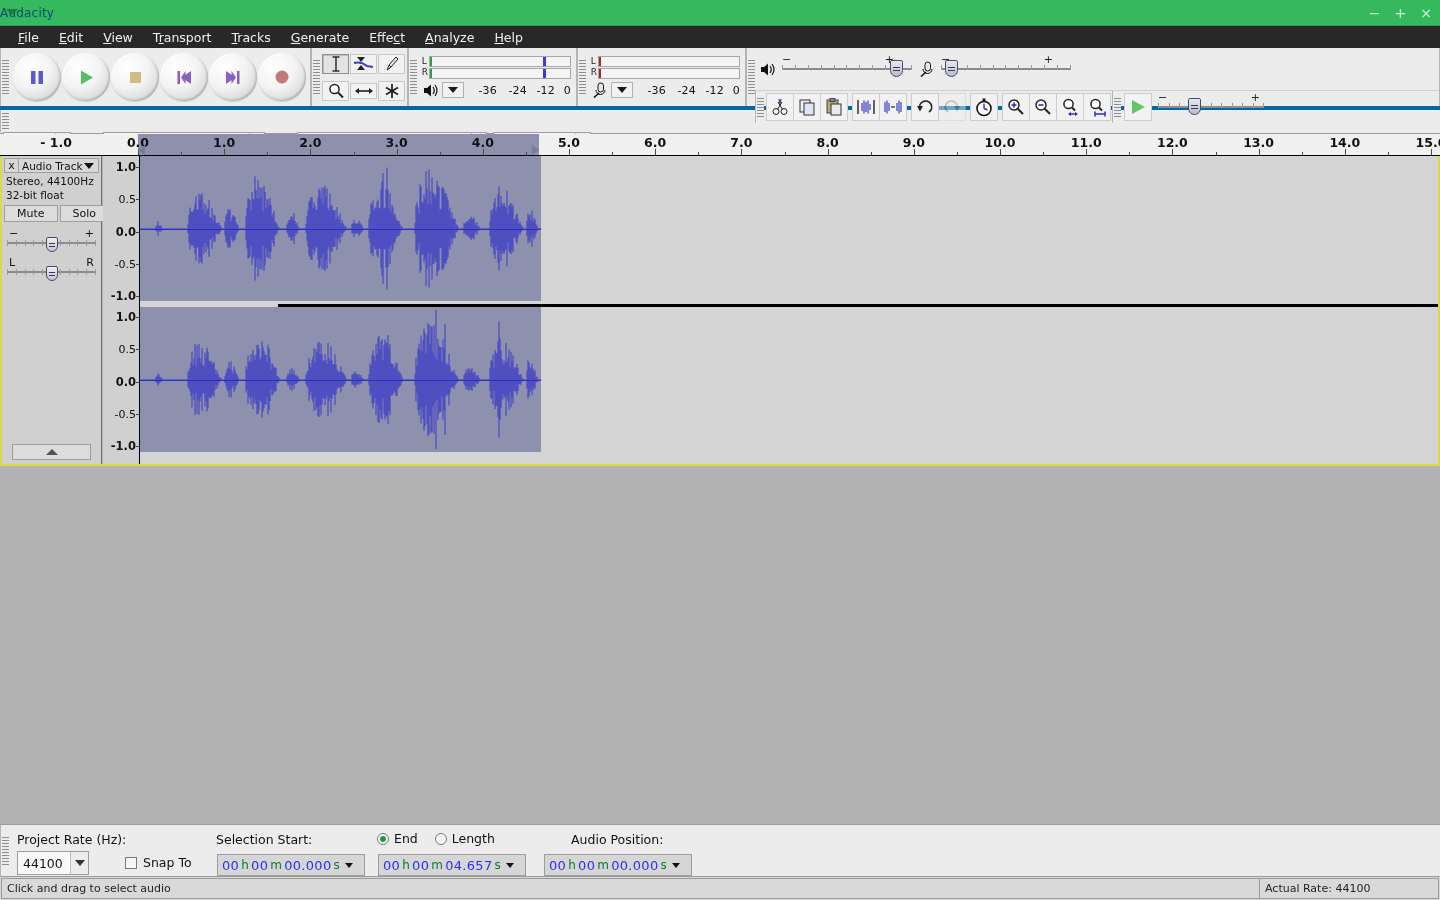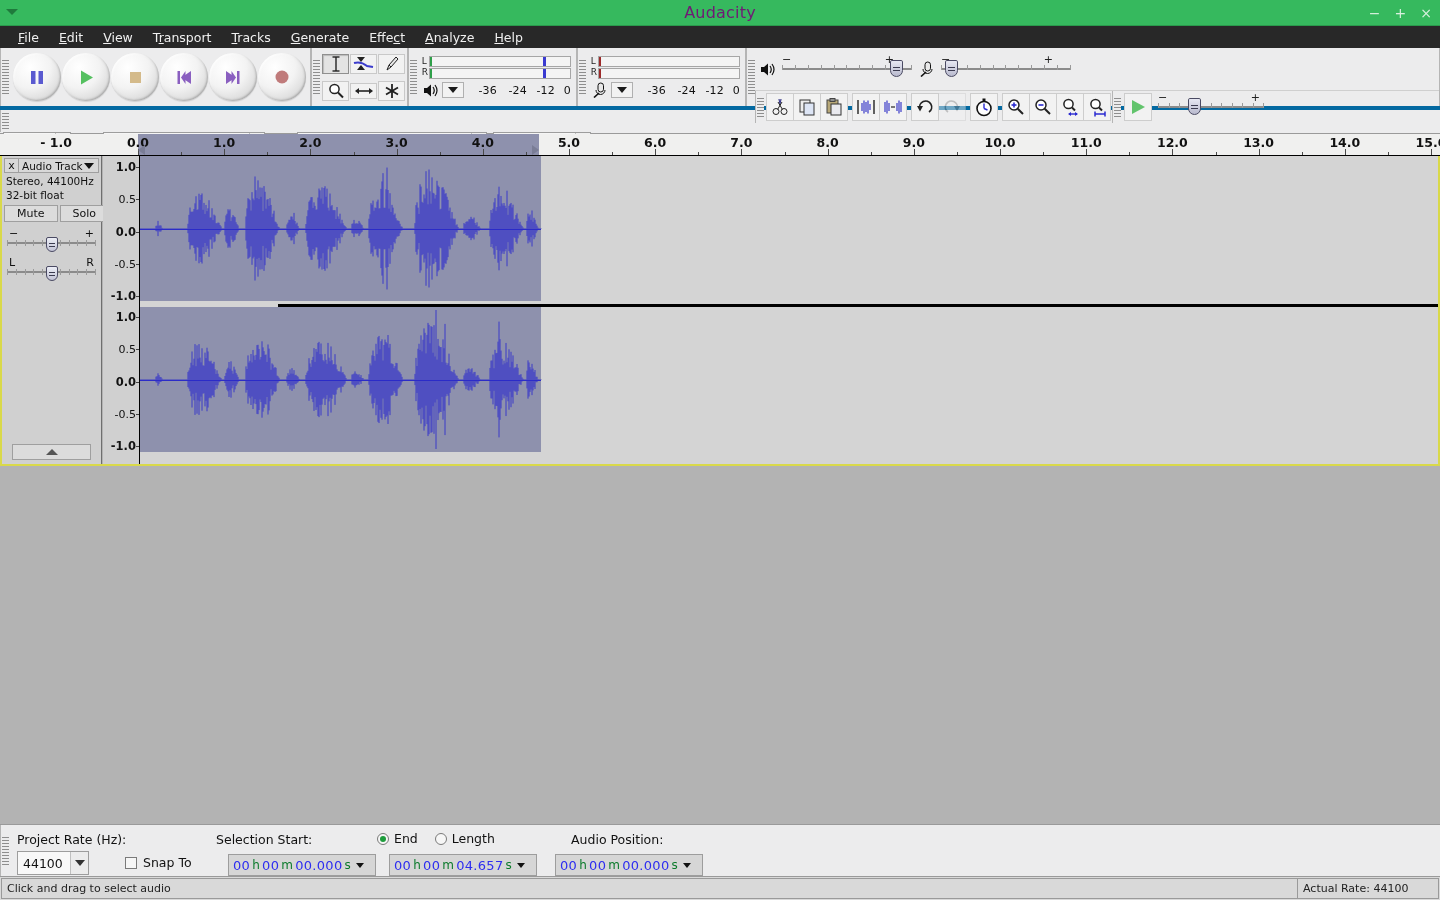--- a/index.html
+++ b/index.html
@@ -17,22 +17,22 @@
     display: flex; align-items: center; position: relative;
     border-bottom: 1px solid #2a9a4c;
   }
   #title-menu-arrow {
     position: absolute; left: 6px; top: 9px;
     width: 0; height: 0;
     border-left: 6px solid transparent; border-right: 6px solid transparent;
     border-top: 6px solid #1f7a3c;
   }
   #title-text {
-    flex: 1; text-align: center; color: #701a75;
-    font-size: 16px; letter-spacing: .2px;
+    flex: 1; color: #0c4a6e;
+    font-size: 12px; letter-spacing: .2px;
   }
   #win-buttons { position: absolute; right: 8px; top: 0; height: 26px;
     display: flex; align-items: center; gap: 14px; }
   .win-btn { color: #d8f0de; font-size: 14px; line-height: 14px; cursor: default;
     font-family: "DejaVu Sans", sans-serif; }
 
   
   #menubar {
     height: 22px; background: #282828;
     display: flex; align-items: center; padding-left: 8px; gap: 0px;
@@ -180,39 +180,39 @@
   .chan .clip { position:absolute; left:0; top:0; bottom:0; width: 402px; background:#8e91ad; }
   .chan .zero { position:absolute; left:0; width:402px; height:1px; background:#2b2bc8; top:50%;}
   #chan-split { position:absolute; left:138px; right:0; height:3px; background:#000; }
 
   
   #botbar { position:absolute; left:0; right:0; bottom:24px; height:52px;
      background:#ececed; border-top:1px solid #9a9a9a; display:flex; align-items:stretch; }
   .lab { position:absolute; font-size:12.5px; color:#111; }
   .timefield { height:22px; border:1px solid #9d9d9d; background:#d6d6d6;
      display:flex; align-items:center; font-size:13px; color:#2d2df0;
-     font-family:"DejaVu Sans",sans-serif; padding: 0 2px 0 4px; letter-spacing:.3px;margin-left:11px;}
+     font-family:"DejaVu Sans",sans-serif; padding: 0 2px 0 4px; letter-spacing:.3px;}
   .timefield .u { color:#0a7a2a; padding: 0 2px; font-size:12px;}
   .timefield .dd { width:0;height:0;border-left:4px solid transparent;border-right:4px solid transparent;
      border-top:5px solid #111; margin-left:3px;}
   .ratebox { height:24px; width:72px; border:1px solid #9d9d9d; background:#f8f8f8;
      display:flex; align-items:center; font-size:12.5px; color:#111; padding-left:5px;}
   .ratebox .dd { margin-left:auto; width:18px; height:22px; border-left:1px solid #c0c0c0;
      display:flex;align-items:center;justify-content:center; background:#ececec;}
   .radio { width:12px;height:12px;border-radius:50%;border:1px solid #7a7a7a;background:#f6f6f6;
      display:inline-flex;align-items:center;justify-content:center;}
   .radio.on:after{content:"";width:6px;height:6px;border-radius:50%;background:#1d9c3c;}
   .checkbox{width:12px;height:12px;border:1px solid #7a7a7a;background:#f6f6f6;display:inline-block;}
 
   
   #statusbar { position:absolute; left:0; right:0; bottom:0; height:24px;
      background:#d9d9d9; border-top:1px solid #9a9a9a; display:flex; align-items:stretch;}
   #status-msg { flex:1; border:1px solid #9a9a9a; border-right:none; margin:1px 0 1px 1px;
      display:flex; align-items:center; padding-left:5px; font-size:11px; color:#222; background:#d9d9d9;}
-  #status-rate { width:142px; border:1px solid #9a9a9a; margin:1px 1px 1px 0;
+  #status-rate { width:180px; border:1px solid #9a9a9a; margin:1px 1px 1px 0;
      display:flex; align-items:center; padding-left:5px; font-size:11px; color:#222; background:#d9d9d9;text-align:right;}
 </style>
 </head>
 <body>
 
 <div id="titlebar">
   <span id="title-menu-arrow"></span>
   <span id="title-text">Audacity</span>
   <span id="win-buttons">
     <span class="win-btn">−</span>

